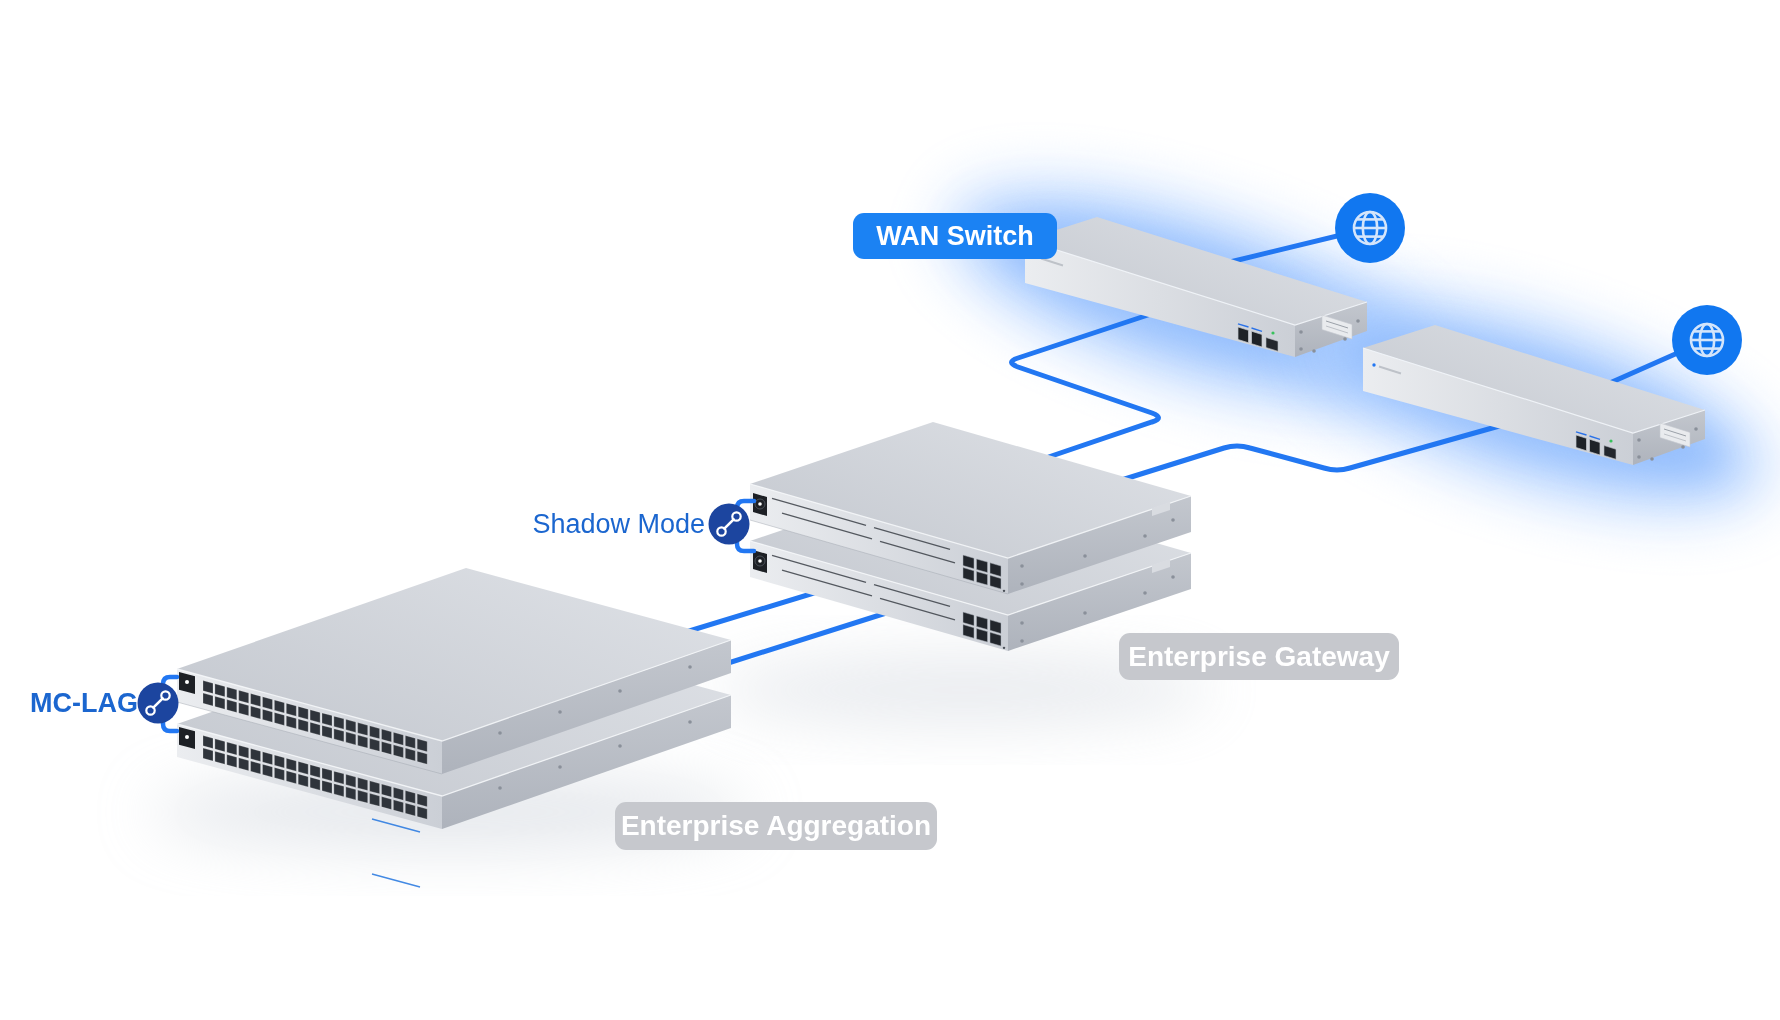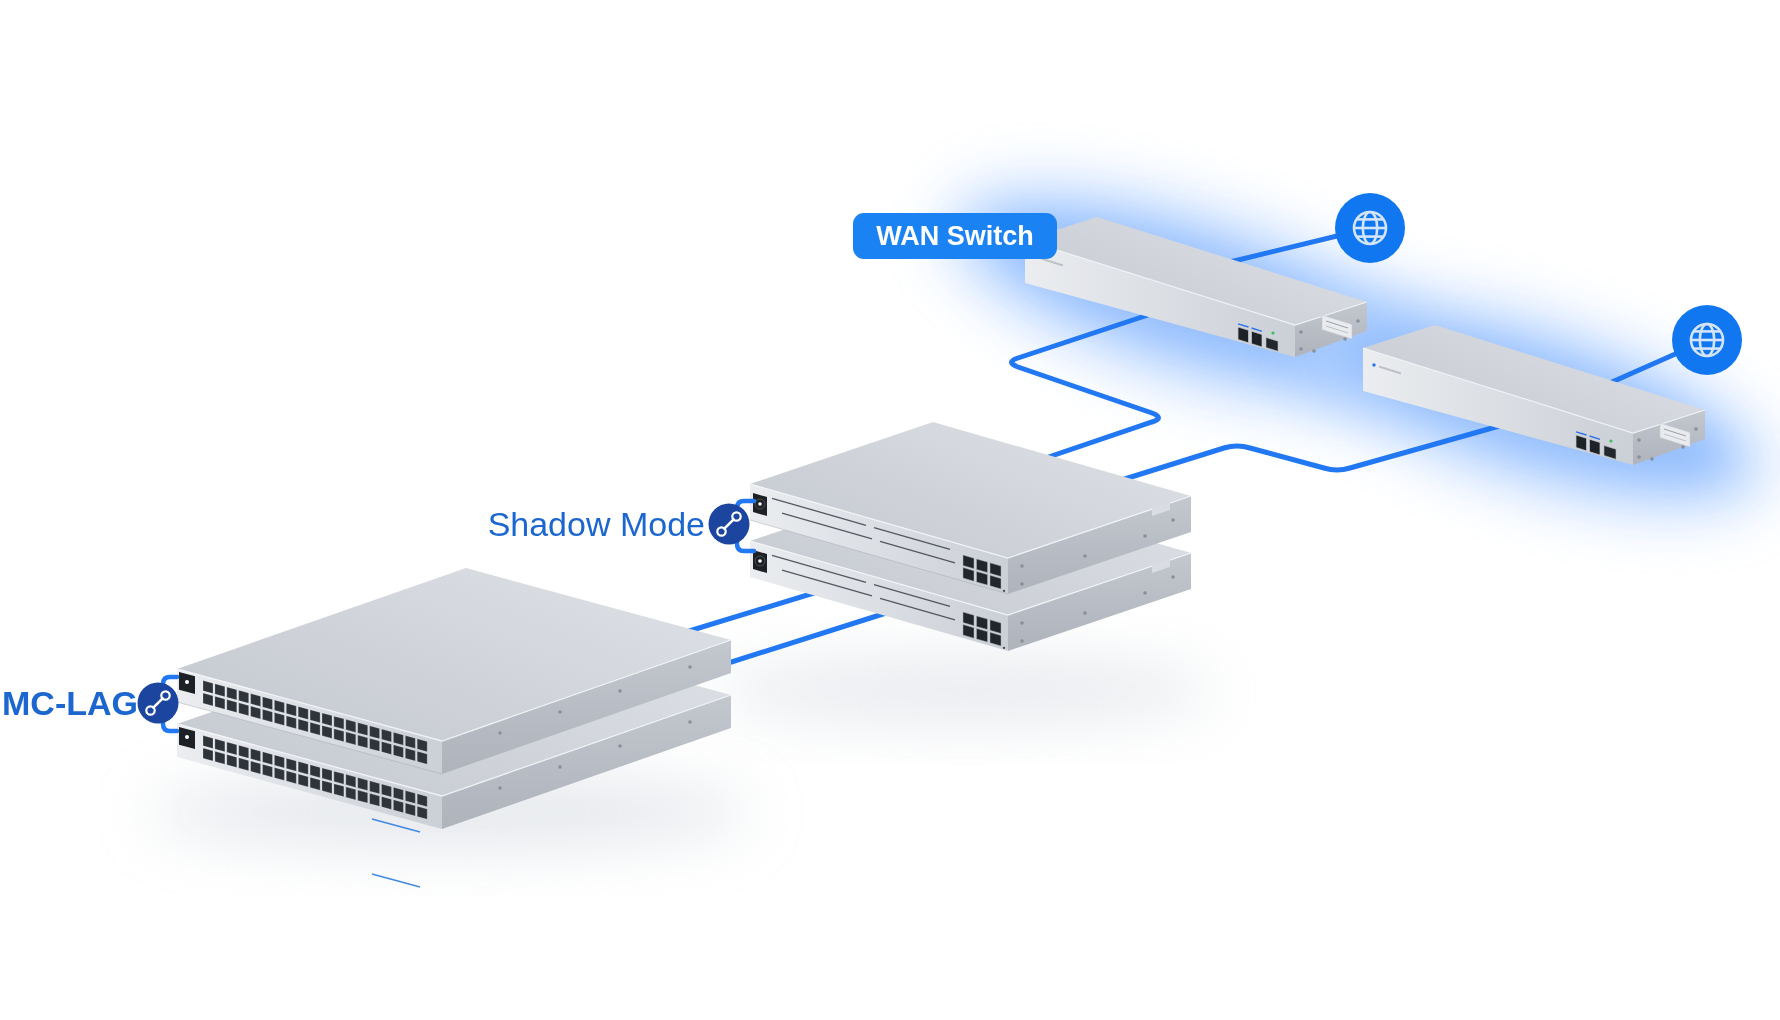--- a/index.html
+++ b/index.html
@@ -4,21 +4,21 @@
 <style>
   html,body{margin:0;padding:0;background:#ffffff;}
   .stage{position:relative;width:1780px;height:1020px;background:#ffffff;overflow:hidden;
          font-family:"Liberation Sans","DejaVu Sans",sans-serif;}
   .stage svg{position:absolute;left:0;top:0;}
   .badge{position:absolute;display:flex;align-items:center;justify-content:center;
          color:#ffffff;font-weight:700;border-radius:11px;white-space:nowrap;}
   .badge-blue{background:#1b82f3;font-size:27px;}
   .badge-gray{background:#c6c8cd;font-size:28px;}
   .blue-label{position:absolute;display:flex;align-items:center;justify-content:flex-end;
-              color:#1b66cf;font-weight:500;font-size:34px;white-space:nowrap;}
+              color:#1b66cf;font-weight:500;font-size:27px;white-space:nowrap;}
   #label-wan{left:853px;top:165px;width:204px;height:46px;margin-top:48px;}
   #label-gw{left:1119px;top:633px;width:280px;height:47px;}
   #label-agg{left:615px;top:802px;width:322px;height:48px;}
   #label-shadow{left:460px;top:509px;width:245px;height:31px;}
   #label-mclag{left:10px;top:688px;width:128px;height:31px;font-weight:bold;}
 </style>
 </head>
 <body>
 
 <div class="stage">
@@ -321,16 +321,18 @@
     <g>
       <circle cx="158" cy="703" r="20.5" fill="#1c459f"></circle>
       <line x1="153.3" y1="707.7" x2="162.7" y2="698.3" stroke="#ffffff" stroke-width="2.6" stroke-linecap="round"></line>
       <circle cx="165.5" cy="695.5" r="4.2" fill="none" stroke="#ffffff" stroke-width="2.2"></circle>
       <circle cx="150.5" cy="710.5" r="4.2" fill="none" stroke="#ffffff" stroke-width="2.2"></circle>
     </g>
   </g>
 </svg>
 
 <div id="label-wan" class="badge badge-blue">WAN Switch</div>
+<div id="label-gw" class="badge badge-gray">Enterprise Gateway</div>
+<div id="label-agg" class="badge badge-gray">Enterprise Aggregation</div>
 <div id="label-shadow" class="blue-label">Shadow Mode</div>
 <div id="label-mclag" class="blue-label">MC-LAG</div>
 
 </div>
 
 </body></html>

